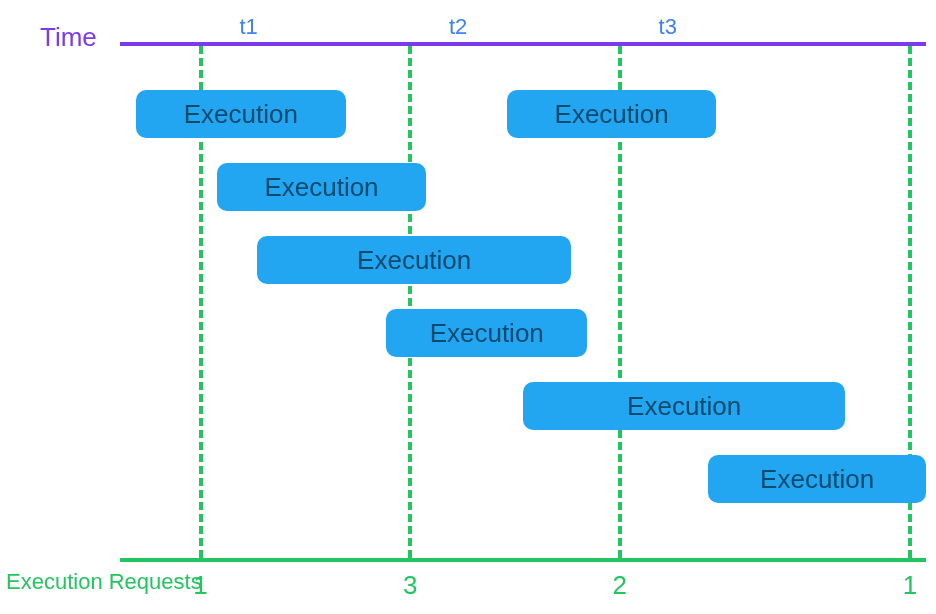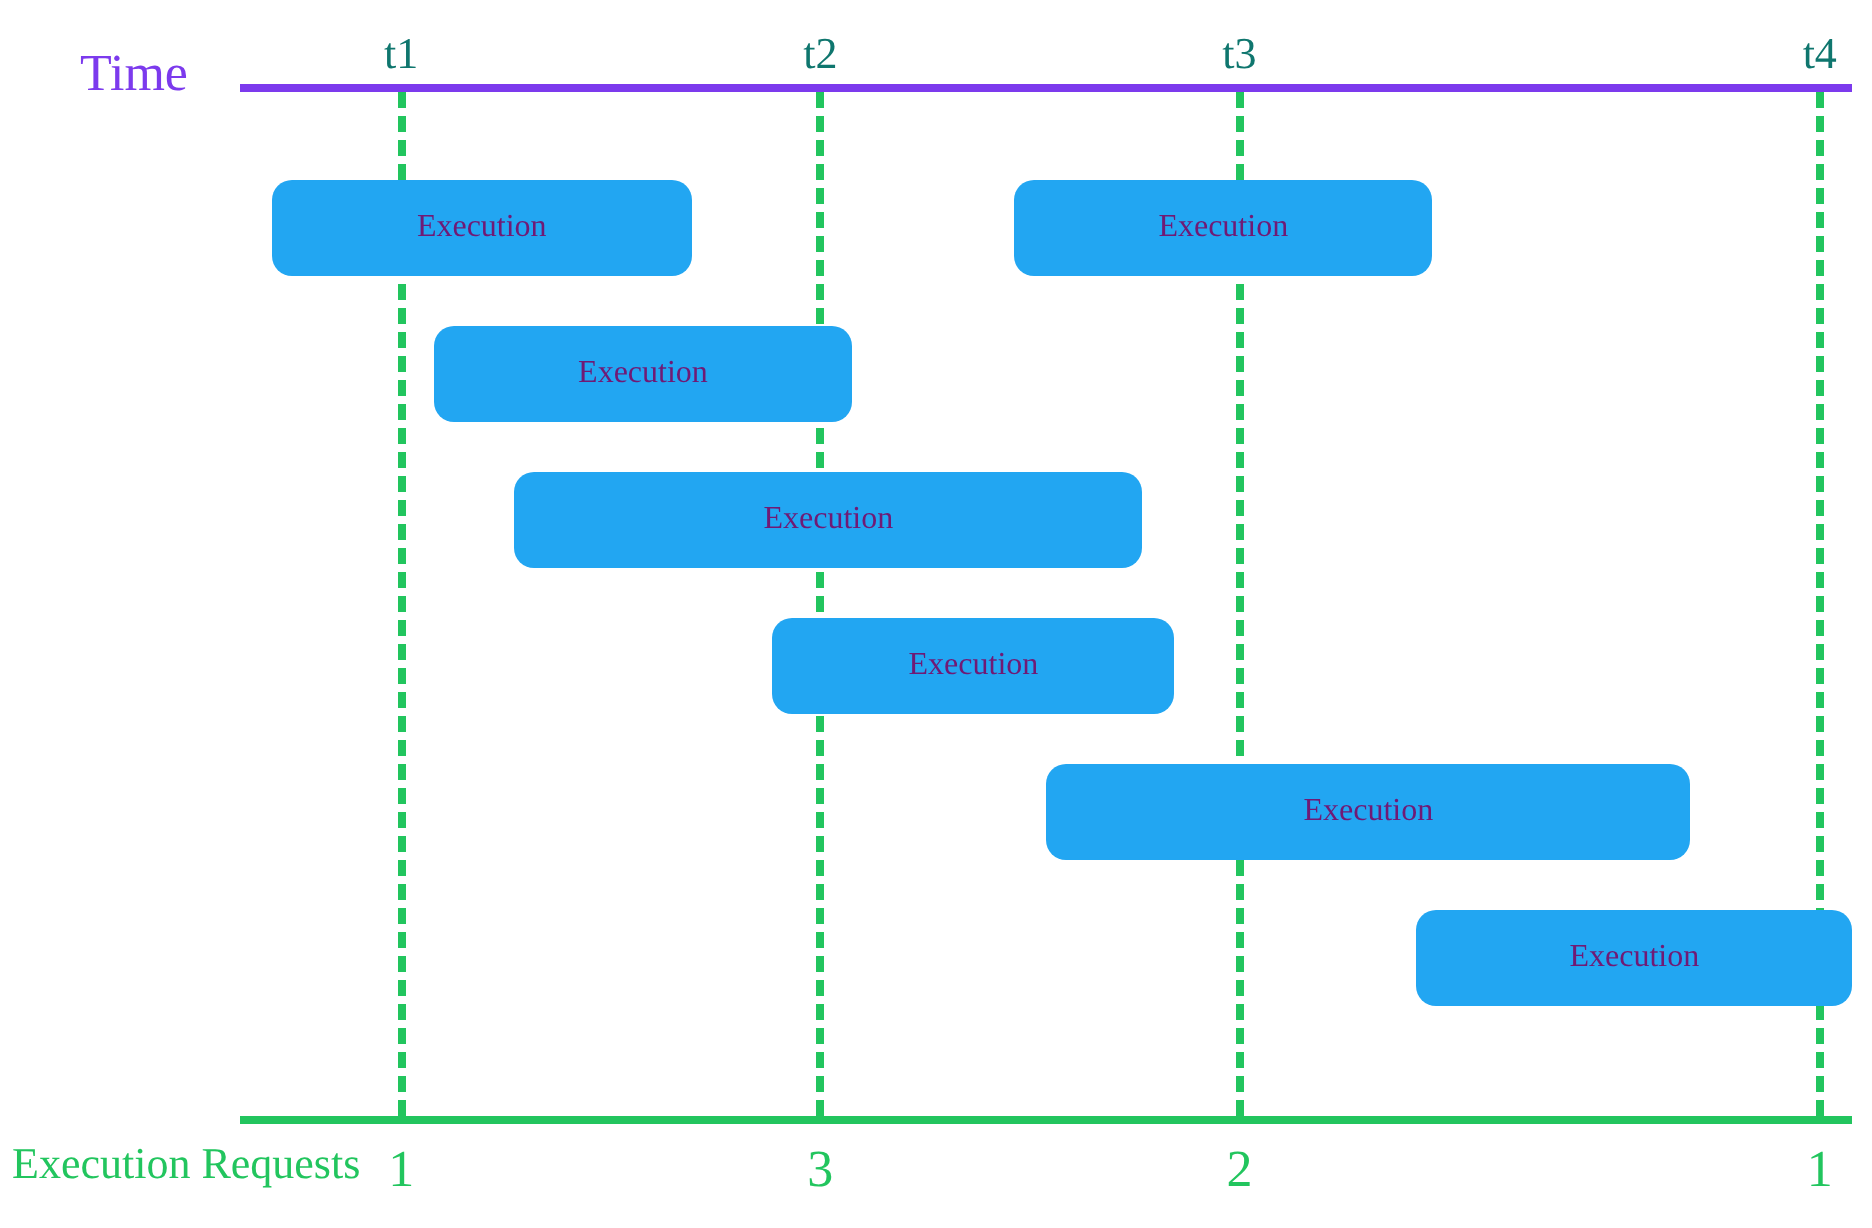--- a/index.html
+++ b/index.html
@@ -8,21 +8,20 @@
       background: white;
       width: 936px;
       height: 614px;
       position: relative;
       overflow: hidden;
     }
     .canvas {
       position: relative;
       width: 100%;
       height: 100%;
-      font-family: Liberation Serif, serif;
     }
     .time-label {
       position: absolute;
       left: 40px;
       top: 22px;
       font-size: 26px;
       color: #7c3aed;
     }
     .time-axis {
       position: absolute;
@@ -35,22 +34,23 @@
     .time-ticks {
       position: absolute;
       top: 14px;
       left: 0;
       right: 0;
       height: 30px;
     }
     .time-tick {
       position: absolute;
       font-size: 22px;
-      color: #0f766e;
+      color: #3b82f6;
       transform: translateX(-50%);
+      margin-left: 48px;
     }
     .plot-area {
       position: absolute;
       left: 120px;
       right: 10px;
       top: 42px;
       bottom: 56px;
     }
     .vline {
       position: absolute;
@@ -61,22 +61,22 @@
       transform: translateX(-2px);
     }
     .exec-bar {
       position: absolute;
       height: 48px;
       background: #22a6f2;
       border-radius: 10px;
       display: flex;
       align-items: center;
       justify-content: center;
-      font-size: 16px;
-      color: #701a75;
+      font-size: 26px;
+      color: #0c4a6e;
     }
     .bottom-axis {
       position: absolute;
       left: 120px;
       right: 10px;
       bottom: 52px;
       height: 4px;
       background: #22c55e;
     }
     .bottom-label {

